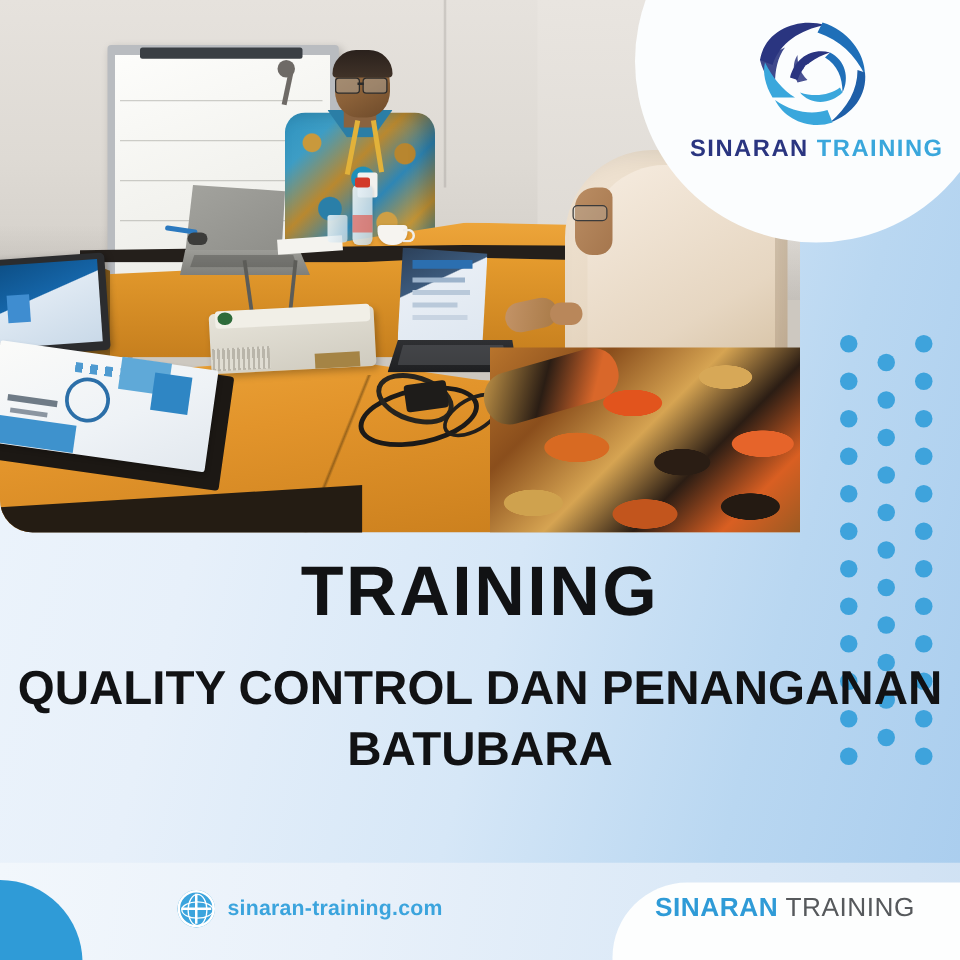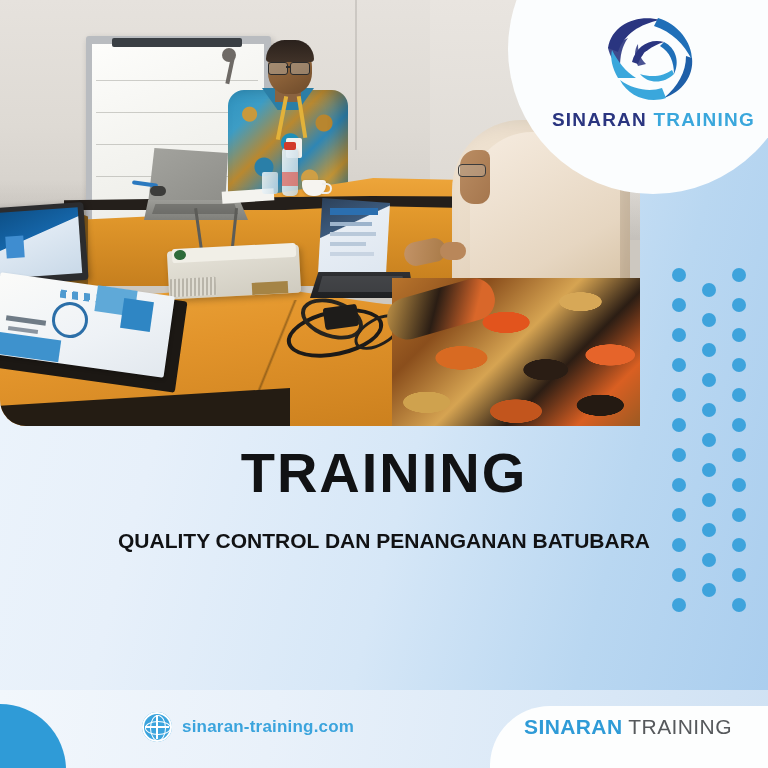--- a/index.html
+++ b/index.html
@@ -206,21 +206,21 @@
   #logo-text .s1{color:#2a3580;}
   #logo-text .s2{color:#3aa7dc;}
 
   
   #dots{position:absolute;left:672px;top:268px;width:74px;height:350px;}
   #dots i{position:absolute;width:14px;height:14px;border-radius:50%;background:#3ea3dc;display:block;}
 
   
   #title-block{position:absolute;left:0;top:430px;width:768px;text-align:center;}
   #t-main{font-size:56px;font-weight:700;letter-spacing:2px;color:#111214;line-height:1.05;margin-top:14px;}
-  #t-sub{font-size:21px;font-weight:700;color:#111214;line-height:1.3;margin-top:24px;padding:0 14px;}
+  #t-sub{font-size:38px;font-weight:700;color:#111214;line-height:1.3;margin-top:24px;padding:0 14px;}
 
   
   #footer{position:absolute;left:0;bottom:0;width:768px;height:78px;overflow:hidden;padding-left:12px;}
   #footer-bg{position:absolute;inset:0;background:linear-gradient(100deg,#f2f7fc 0%,#e9f1fa 35%,#dbe9f7 70%,#cfe1f3 100%);}
   #footer-blue{position:absolute;left:-66px;top:14px;width:132px;height:132px;border-radius:50%;background:#2f9bd7;}
   #footer-white{position:absolute;left:490px;top:16px;width:320px;height:120px;border-radius:60px 0 0 0;background:#fdfefe;}
   #web{position:absolute;left:142px;top:22px;display:flex;align-items:center;gap:10px;}
   #globe{width:30px;height:30px;border-radius:50%;background:#3ba4dd;position:relative;flex:0 0 auto;
     box-shadow:0 0 0 2px #ffffff inset;}
   #globe:before{content:"";position:absolute;left:50%;top:3px;width:1.6px;height:24px;margin-left:-.8px;background:#fff;}

